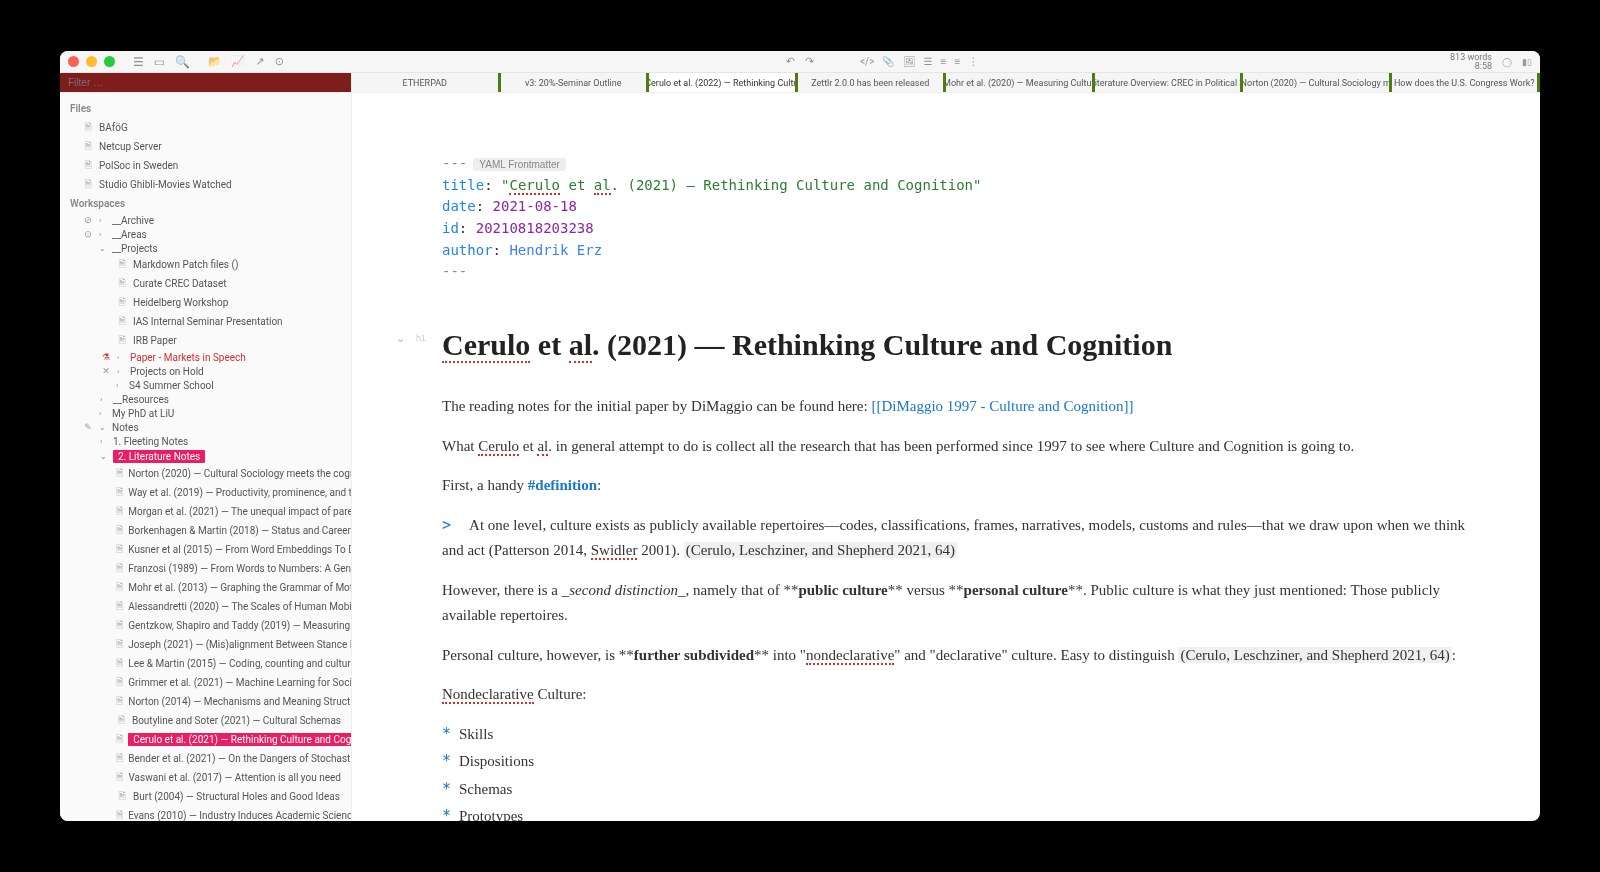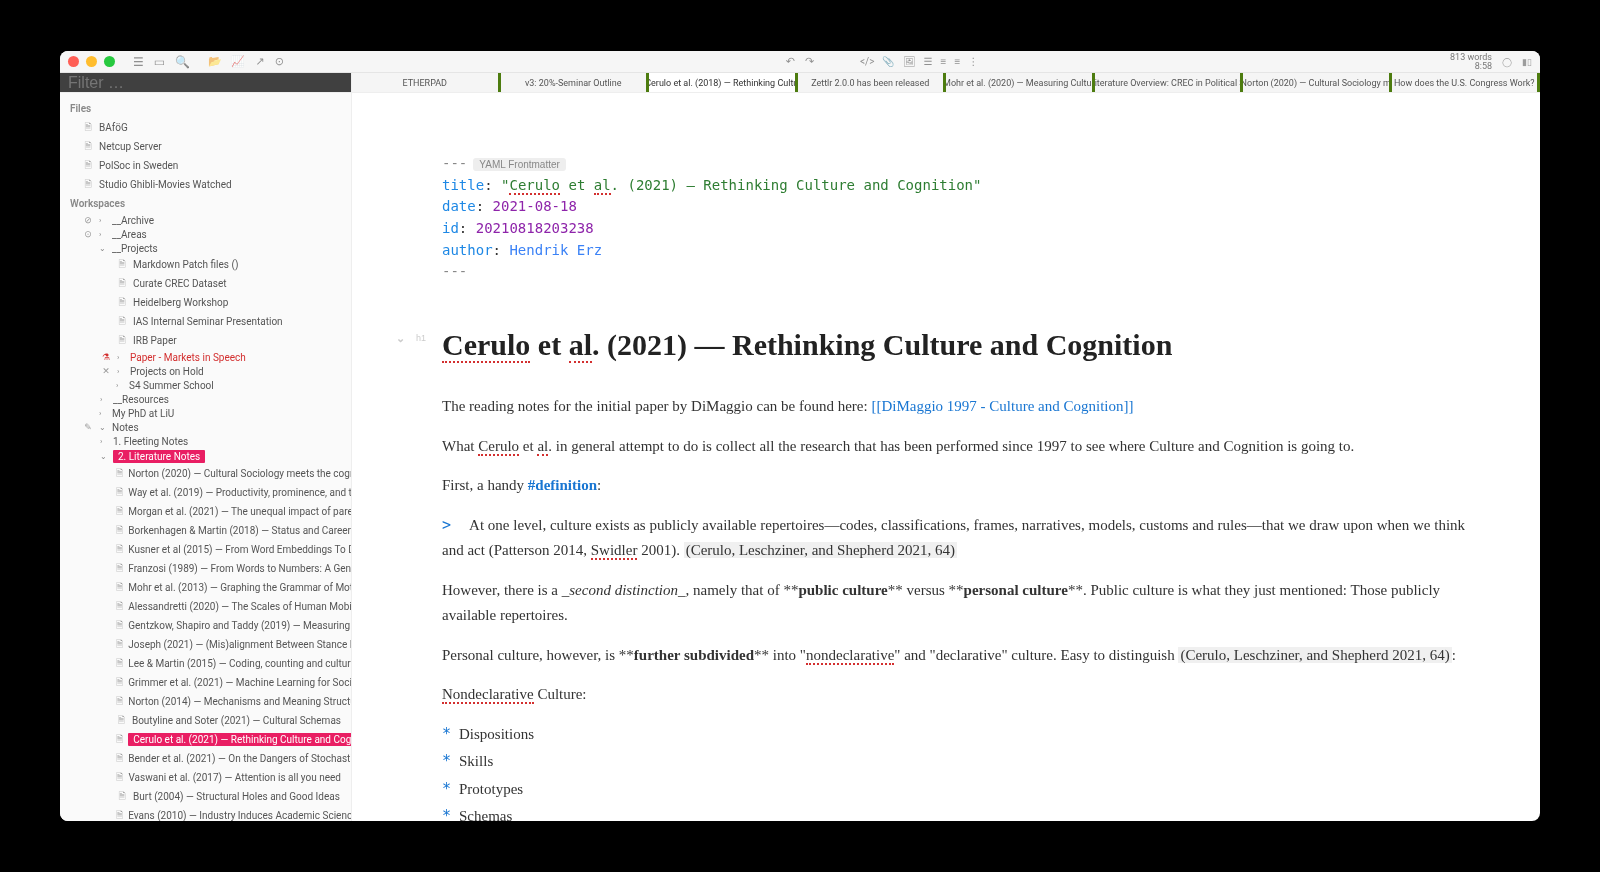--- a/index.html
+++ b/index.html
@@ -14,21 +14,21 @@
 .t-max { background: #27c93f; }
 .tb-left-icons { display: flex; gap: 10px; margin-left: 18px; color: #666; font-size: 12px; }
 .tb-left-icons2 { display: flex; gap: 10px; margin-left: 18px; color: #666; font-size: 11px; }
 .tb-center { position: absolute; left: 50%; transform: translateX(-50%); display: flex; gap: 10px; color: #666; font-size: 11px; }
 .tb-right-icons { position: absolute; left: 50%; margin-left: 60px; display: flex; gap: 8px; color: #666; font-size: 10px; }
 .tb-far-right { margin-left: auto; display: flex; align-items: center; gap: 10px; color: #777; font-size: 9px; }
 .tb-far-right .stats { text-align: right; line-height: 1; }
 .icon-btn { cursor: pointer; opacity: 0.7; }
 
 .filter-row { height: 20px; border-bottom: 1px solid #eee; display: flex; }
-.filter-input { width: 292px; border: none; border-right: 1px solid #eee; padding: 0 8px; font-size: 16px; color: #999; outline: none; background: #404040; }
+.filter-input { width: 292px; border: none; border-right: 1px solid #eee; padding: 0 8px; font-size: 10px; color: #999; outline: none; background: #7f1d1d; }
 
 .tabs { flex: 1; display: flex; background: #f5f5f5; }
 .tab { flex: 1; border-right: 3px solid #4d7c0f; font-size: 9px; color: #555; display: flex; align-items: center; justify-content: center; padding: 0 4px; white-space: nowrap; overflow: hidden; cursor: pointer; }
 .tab.active { background: #fff; color: #333; }
 
 .body { flex: 1; display: flex; overflow: hidden; }
 
 .sidebar { width: 292px; background: #fafafa; border-right: 1px solid #eee; overflow-y: auto; font-size: 10px; color: #555; padding: 6px 0 20px 0; }
 .sb-header { font-size: 10px; font-weight: 600; color: #888; padding: 4px 10px; }
 .sb-item { display: flex; align-items: center; padding: 1.5px 10px; gap: 5px; cursor: pointer; white-space: nowrap; overflow: hidden; }
@@ -112,21 +112,21 @@
       <span class="icon-btn">◯</span>
       <span class="icon-btn">▮▯</span>
     </div>
   </div>
 
   <div class="filter-row">
     <input class="filter-input" placeholder="Filter …" style="">
     <div class="tabs" id="tabs">
         <div class="tab">ETHERPAD</div>
         <div class="tab">v3: 20%-Seminar Outline</div>
-        <div class="tab active">Cerulo et al. (2018) — Rethinking Cultu</div>
+        <div class="tab active">Cerulo et al. (2022) — Rethinking Cultu</div>
         <div class="tab">Zettlr 2.0.0 has been released</div>
         <div class="tab">Mohr et al. (2020) — Measuring Cultur</div>
         <div class="tab">Literature Overview: CREC in Political S</div>
         <div class="tab">Norton (2020) — Cultural Sociology m</div>
         <div class="tab">How does the U.S. Congress Work?</div>
       </div>
   </div>
 
   <div class="body">
 
@@ -346,20 +346,20 @@
 
       <div class="p">
         Personal culture, however, is **<b>further subdivided</b>** into "<span class="spell">nondeclarative</span><span>" and "declarative" culture. Easy to distinguish </span><span class="cite">(Cerulo, Leschziner, and Shepherd 2021, 64)</span><span>:</span>
       </div>
 
       <div class="p">
         <span class="spell">Nondeclarative</span><span> Culture:</span>
       </div>
 
       <div class="list" id="bullet-list">
+          <div class="li"><span class="star">*</span><span>Skills</span></div>
           <div class="li"><span class="star">*</span><span>Dispositions</span></div>
-          <div class="li"><span class="star">*</span><span>Skills</span></div>
+          <div class="li"><span class="star">*</span><span>Schemas</span></div>
           <div class="li"><span class="star">*</span><span>Prototypes</span></div>
-          <div class="li"><span class="star">*</span><span>Schemas</span></div>
         </div>
     </div>
   </div>
 </div>
 
 </body></html>

